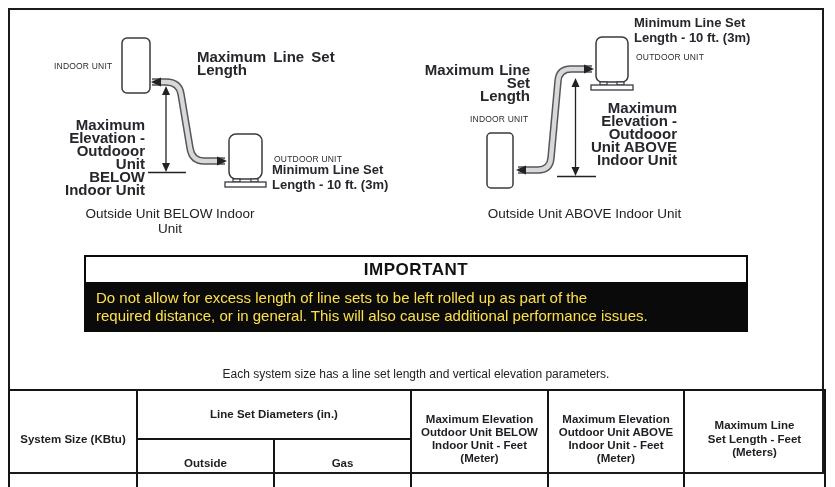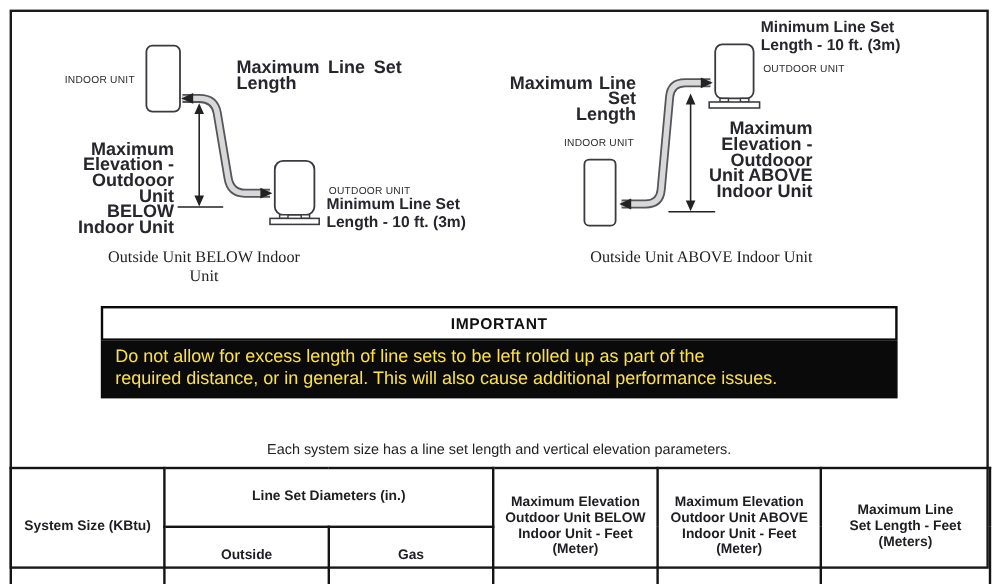--- a/index.html
+++ b/index.html
@@ -9,29 +9,29 @@
   }
   .frame{
     position:absolute;left:8px;top:8px;width:816px;height:466px;
     border:2px solid #1a1a1a;box-sizing:border-box;
   }
   .abs{position:absolute;}
   .prewrap{white-space:pre-line;}
   .unit-label{font-size:8.5px;color:#2c2c32;letter-spacing:0.2px;}
   .bold-label{font-size:15px;font-weight:bold;line-height:13px;color:#26262c;}
   .min-label{font-size:13px;font-weight:bold;line-height:14.5px;color:#26262c;}
-  .diagram-caption{font-size:13.5px;color:#222;text-align:center;font-family:Liberation Serif, serif;}
+  .diagram-caption{font-size:13.5px;color:#222;text-align:center;}
   .right-align{text-align:right;}
   svg{position:absolute;left:0;top:0;}
 
   .important-box{position:absolute;left:84px;top:255px;width:664px;box-sizing:border-box;}
   .important-header{
     box-sizing:border-box;border:2.5px solid #0a0a0a;background:#fff;height:29px;
     display:flex;align-items:center;justify-content:center;
-    font-size:13px;font-weight:bold;letter-spacing:0.5px;color:#111;
+    font-size:17px;font-weight:bold;letter-spacing:0.5px;color:#111;
   }
   .important-body{
     background:#0a0a0a;color:#fde047;padding:5px 12px 8px 12px;
     font-size:15px;line-height:17.5px;white-space:pre-line;
   }
 
   .table-note{position:absolute;left:8px;top:367px;width:816px;text-align:center;font-size:12px;color:#222;}
 
   table.spec{
     position:absolute;left:8px;top:389px;width:816px;box-sizing:border-box;

